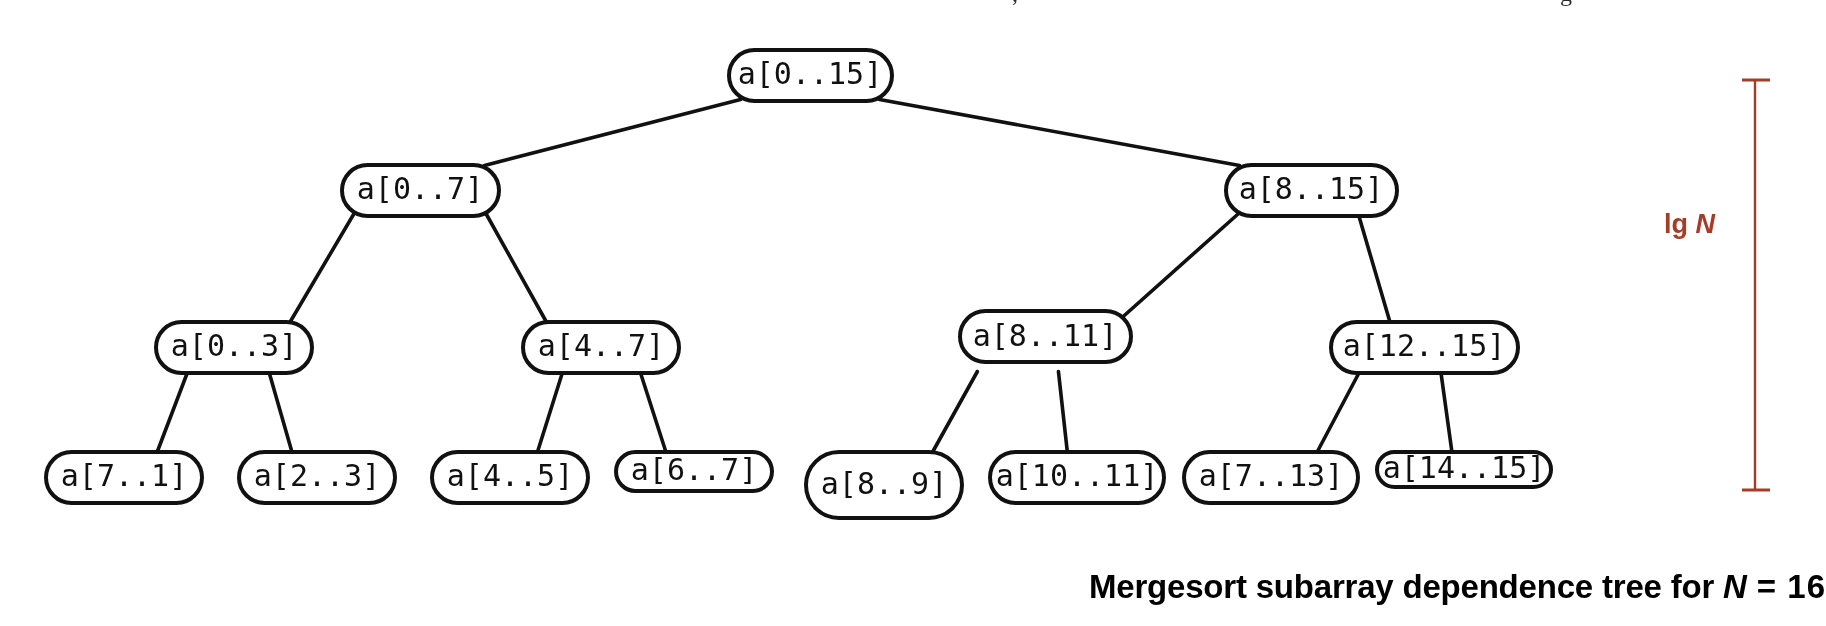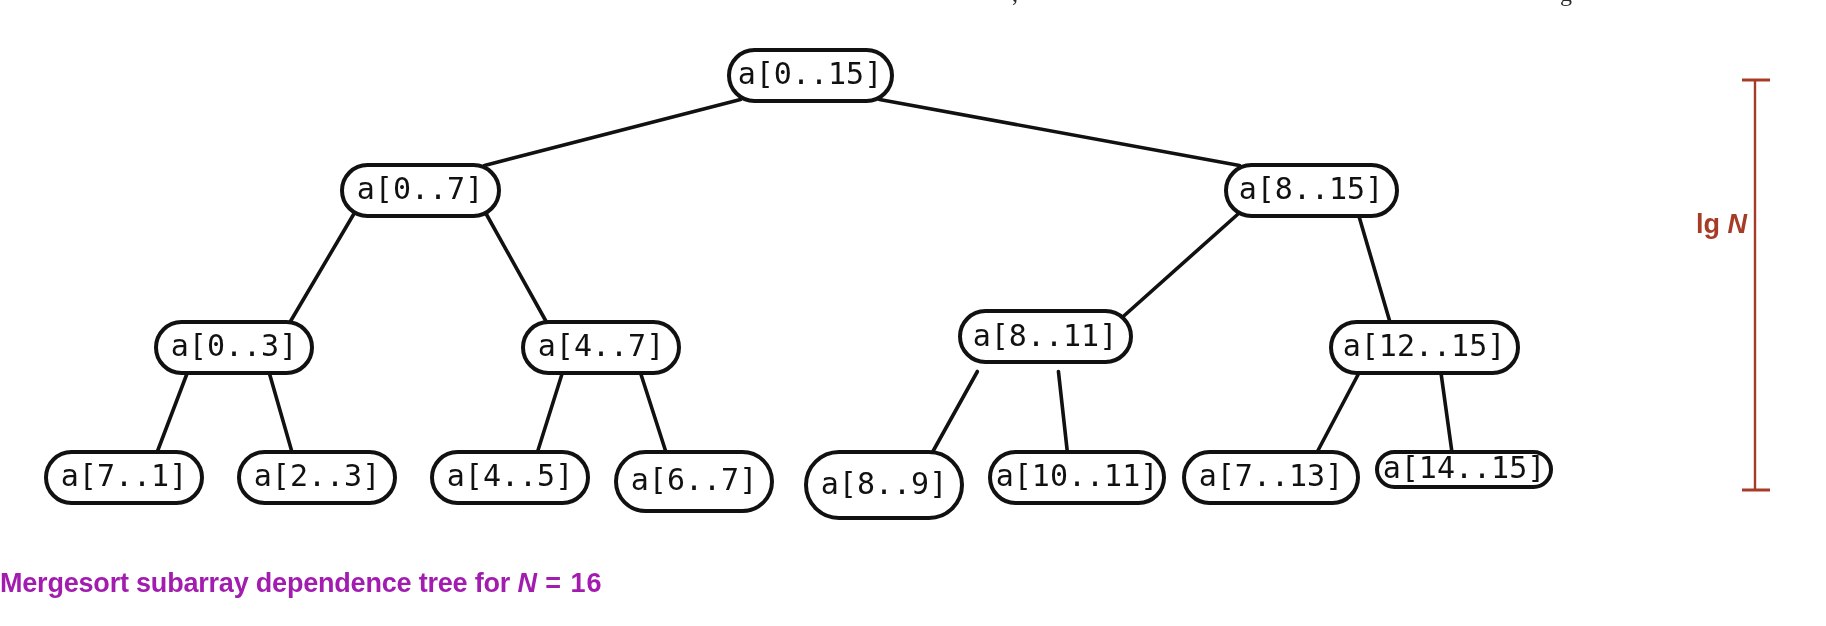--- a/index.html
+++ b/index.html
@@ -56,36 +56,35 @@
     z-index: 2;
   }
   #measure-label {
     position: absolute;
     color: #a63b26;
     font-family: "Liberation Sans", sans-serif;
     font-weight: bold;
     font-size: 27px;
     white-space: nowrap;
     z-index: 4;
-    margin-left: 32px;
   }
   #measure-label .ital {
     font-style: italic;
   }
   
   #caption {
     position: absolute;
     left: 0;
     top: 568px;
     width: 1826px;
-    text-align: left;
+    text-align: right;
     font-family: "Liberation Sans", sans-serif;
     font-weight: bold;
-    font-size: 27px;
-    color: #a21caf;
+    font-size: 33px;
+    color: #000000;
     letter-spacing: -0.2px;
     white-space: nowrap;
   }
   #caption .ital {
     font-style: italic;
   }
   #caption .sp {
     letter-spacing: 1px;
   }
   
@@ -159,21 +158,21 @@
       </div>
       <div class="node" style="left: 44px; top: 449.5px; width: 160px; height: 55px;">
         <span class="node-label">a[7..1]</span>
       </div>
       <div class="node" style="left: 237px; top: 449.5px; width: 160px; height: 55px;">
         <span class="node-label">a[2..3]</span>
       </div>
       <div class="node" style="left: 430px; top: 449.5px; width: 160px; height: 55px; justify-content: center;">
         <span class="node-label">a[4..5]</span>
       </div>
-      <div class="node" style="left: 614px; top: 449.5px; width: 160px; height: 63px;">
+      <div class="node" style="left: 614px; top: 449.5px; width: 160px; height: 43px;">
         <span class="node-label">a[6..7]</span>
       </div>
       <div class="node" style="left: 804px; top: 449.5px; width: 160px; height: 70px;">
         <span class="node-label">a[8..9]</span>
       </div>
       <div class="node" style="left: 988px; top: 449.5px; width: 178px; height: 55px;">
         <span class="node-label">a[10..11]</span>
       </div>
       <div class="node" style="left: 1182px; top: 449.5px; width: 178px; height: 55px;">
         <span class="node-label">a[7..13]</span>

